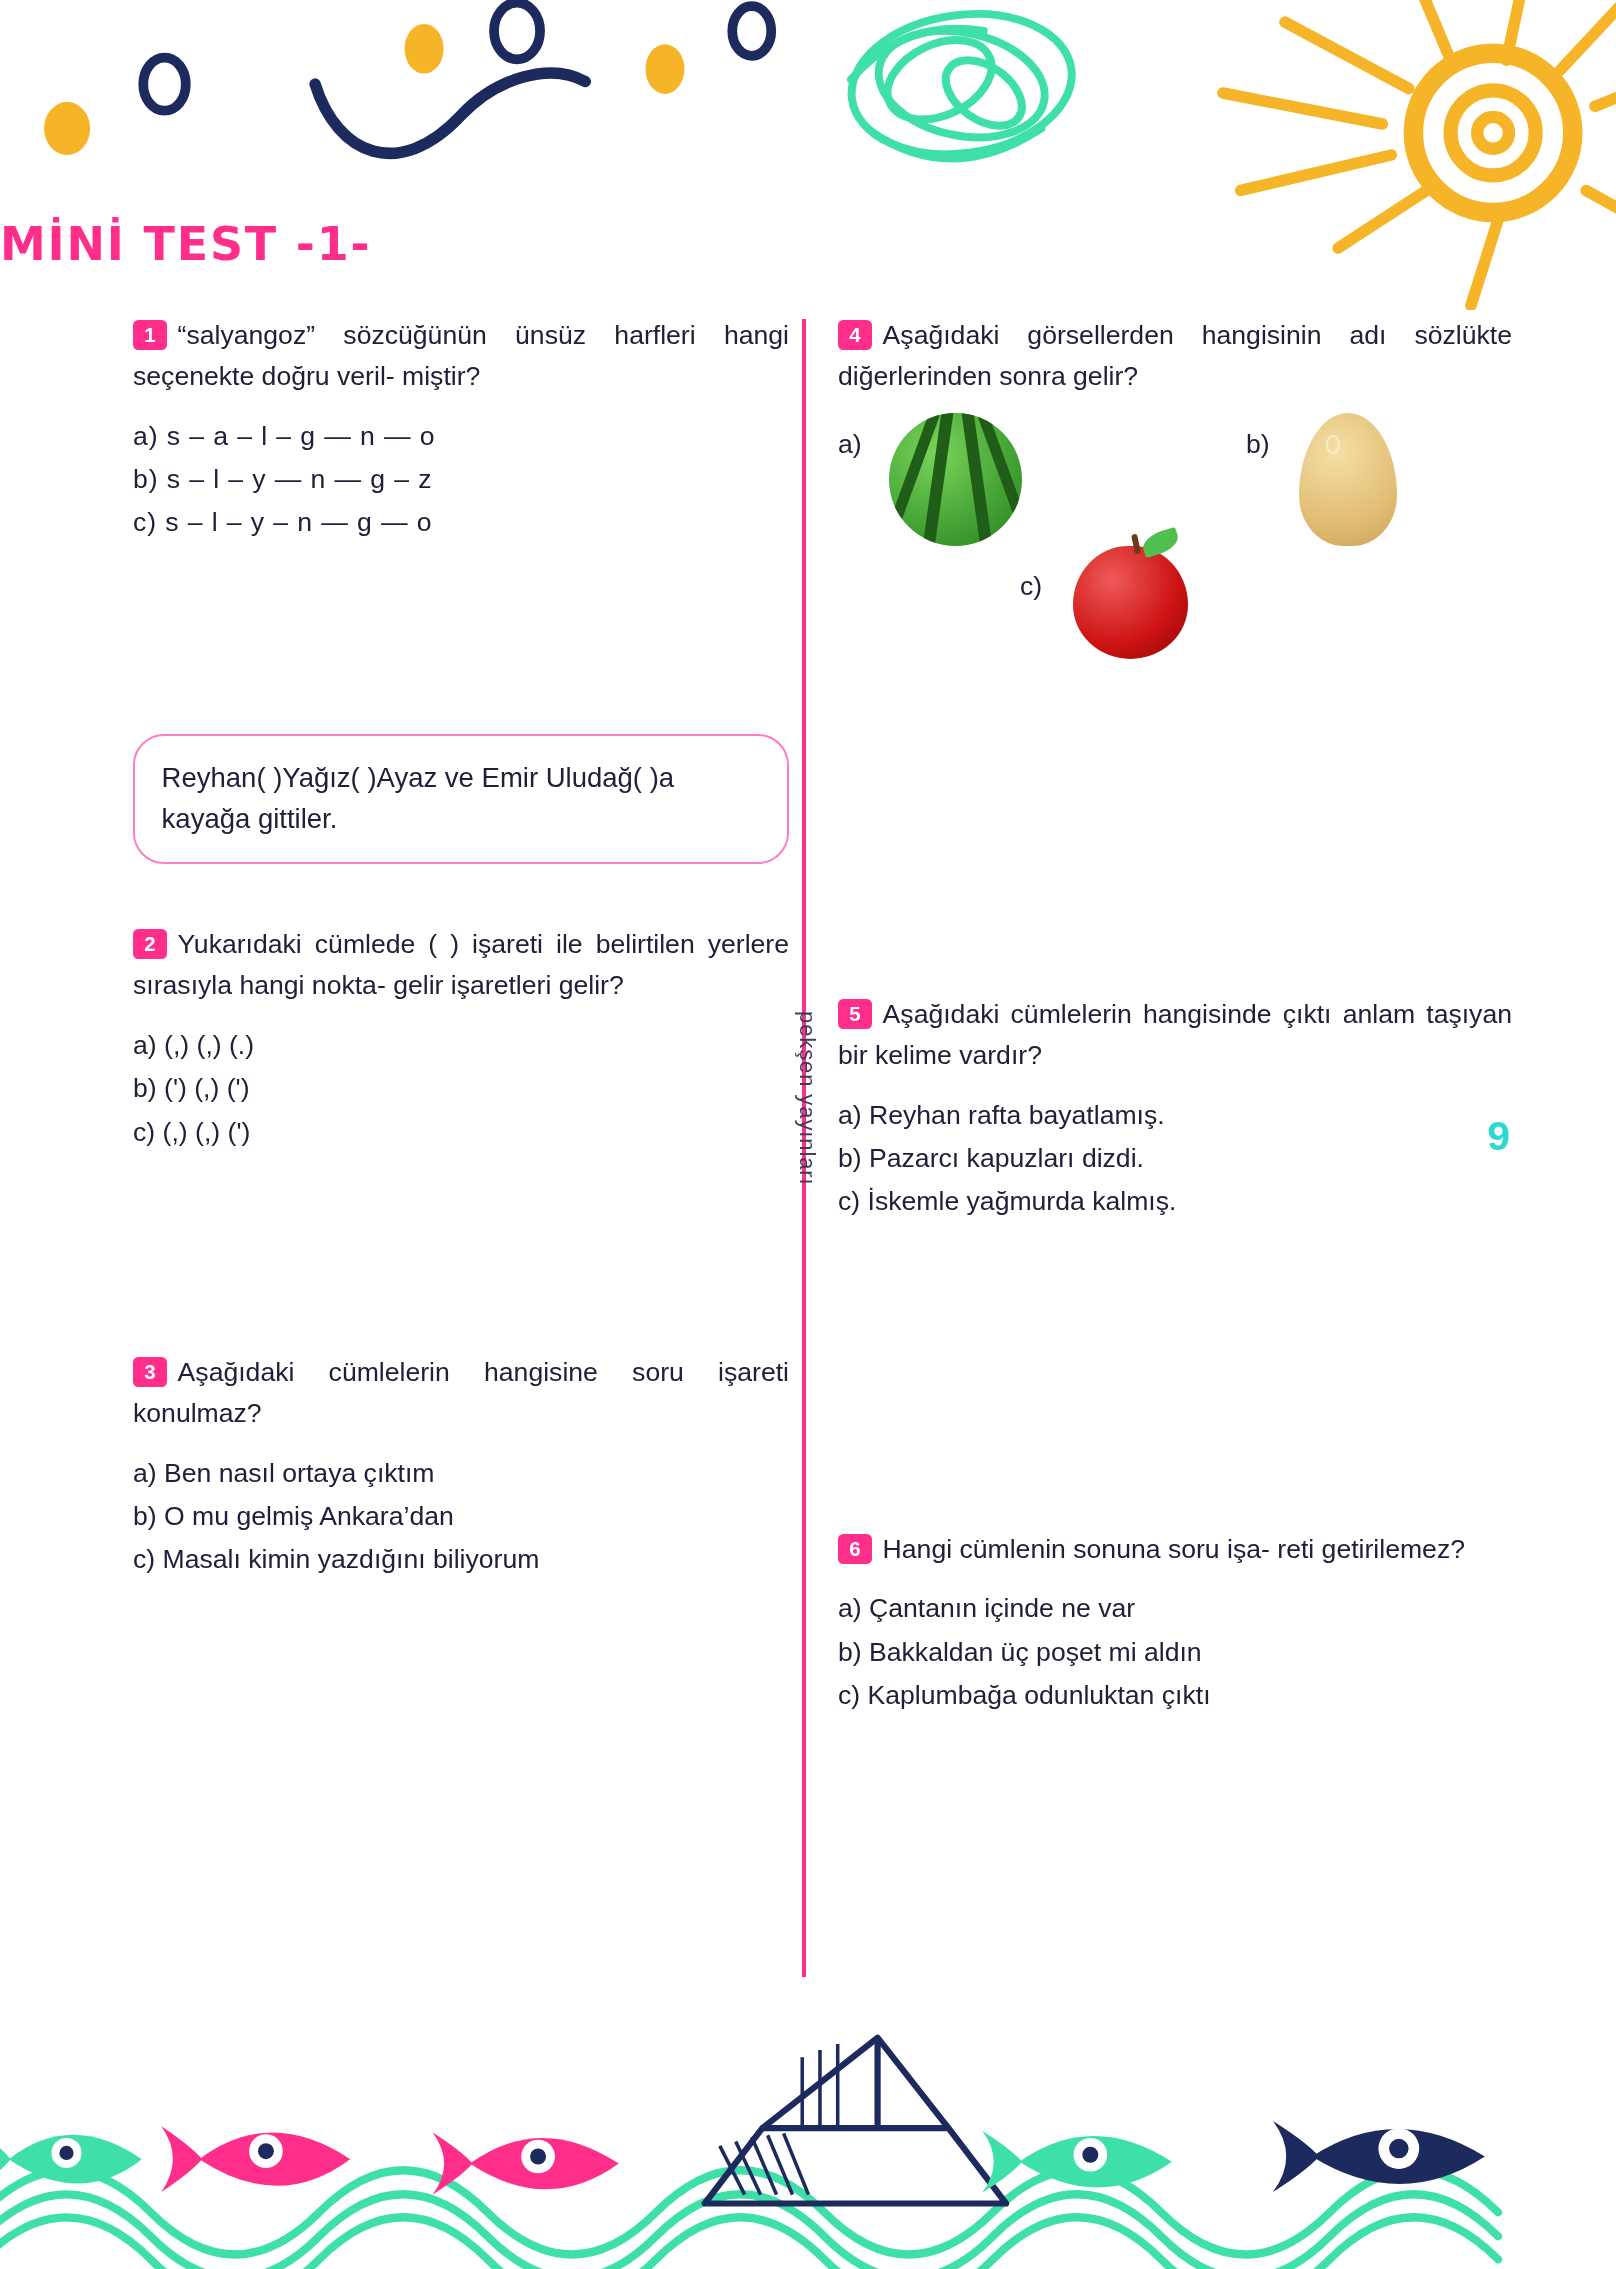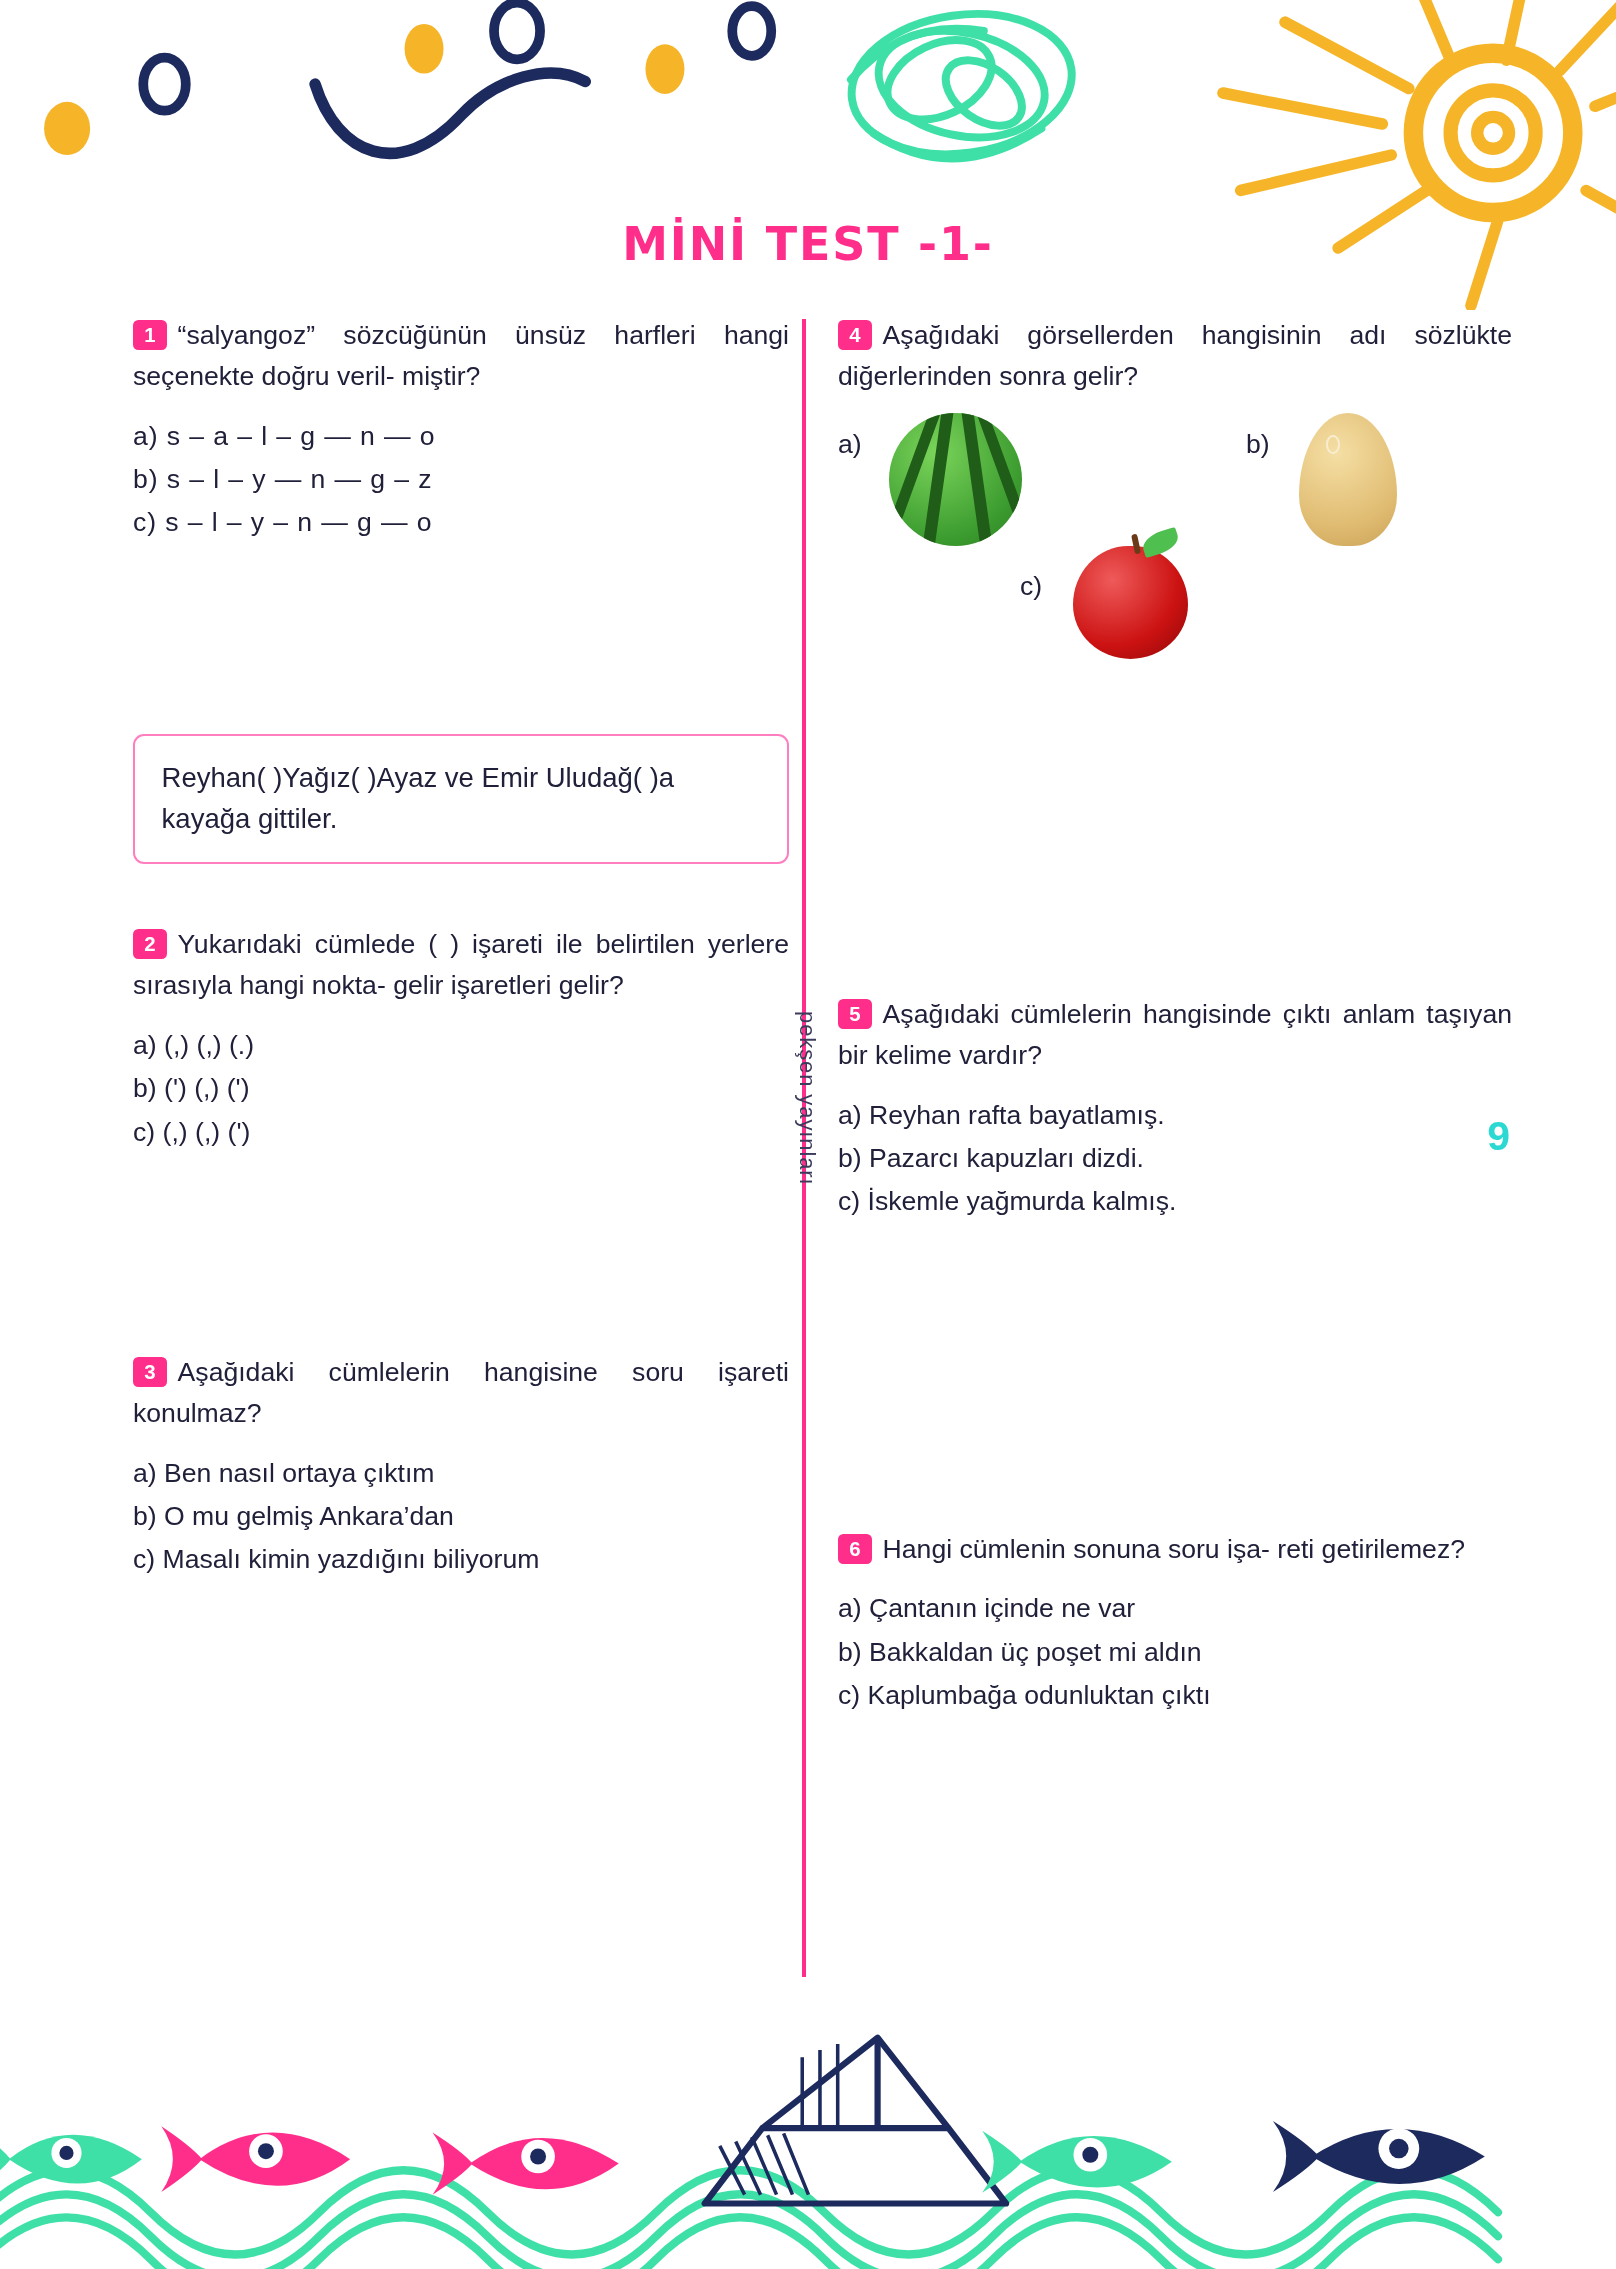--- a/index.html
+++ b/index.html
@@ -13,21 +13,21 @@
     overflow: hidden;
   }
 
   .page { position:absolute; inset:0; }
 
   
   .deco { position:absolute; pointer-events:none; }
 
   .title {
     position:absolute; top:217px; left:0; width:100%;
-    text-align:center;
+    text-align:left;
     font-size:46px; font-weight:bold; letter-spacing:1.8px;
     color:#ff2e8b;
     font-family:"DejaVu Sans", sans-serif;
   }
 
   
   .col-left  { position:absolute; left:133px;  top:315px; width:656px; }
   .col-right { position:absolute; left:838px;  top:315px; width:674px; }
 
   .divider {
@@ -63,21 +63,21 @@
     vertical-align:1.8px;
     margin-right:10.6px;
   }
   .opts { margin-top:17.7px; font-size:26.6px; line-height:1.62; color:#20203a; }
   .opt { white-space:pre; }
   .opt-mono { font-family:Liberation Sans, sans-serif; letter-spacing:0.9px; }
 
   
   .sentbox {
     border:2.7px solid #ff7ec0;
-    border-radius:11px;
+    border-radius:31px;
     padding:21px 26.6px 23px 26.6px;
     font-size:27.5px; line-height:1.5;
     color:#20203a;
   }
 
   
   .imgrow { position:relative; height:275px; margin-top:16px; }
   .imglabel { position:absolute; font-size:26.6px; color:#20203a; }
 
   .watermelon{

